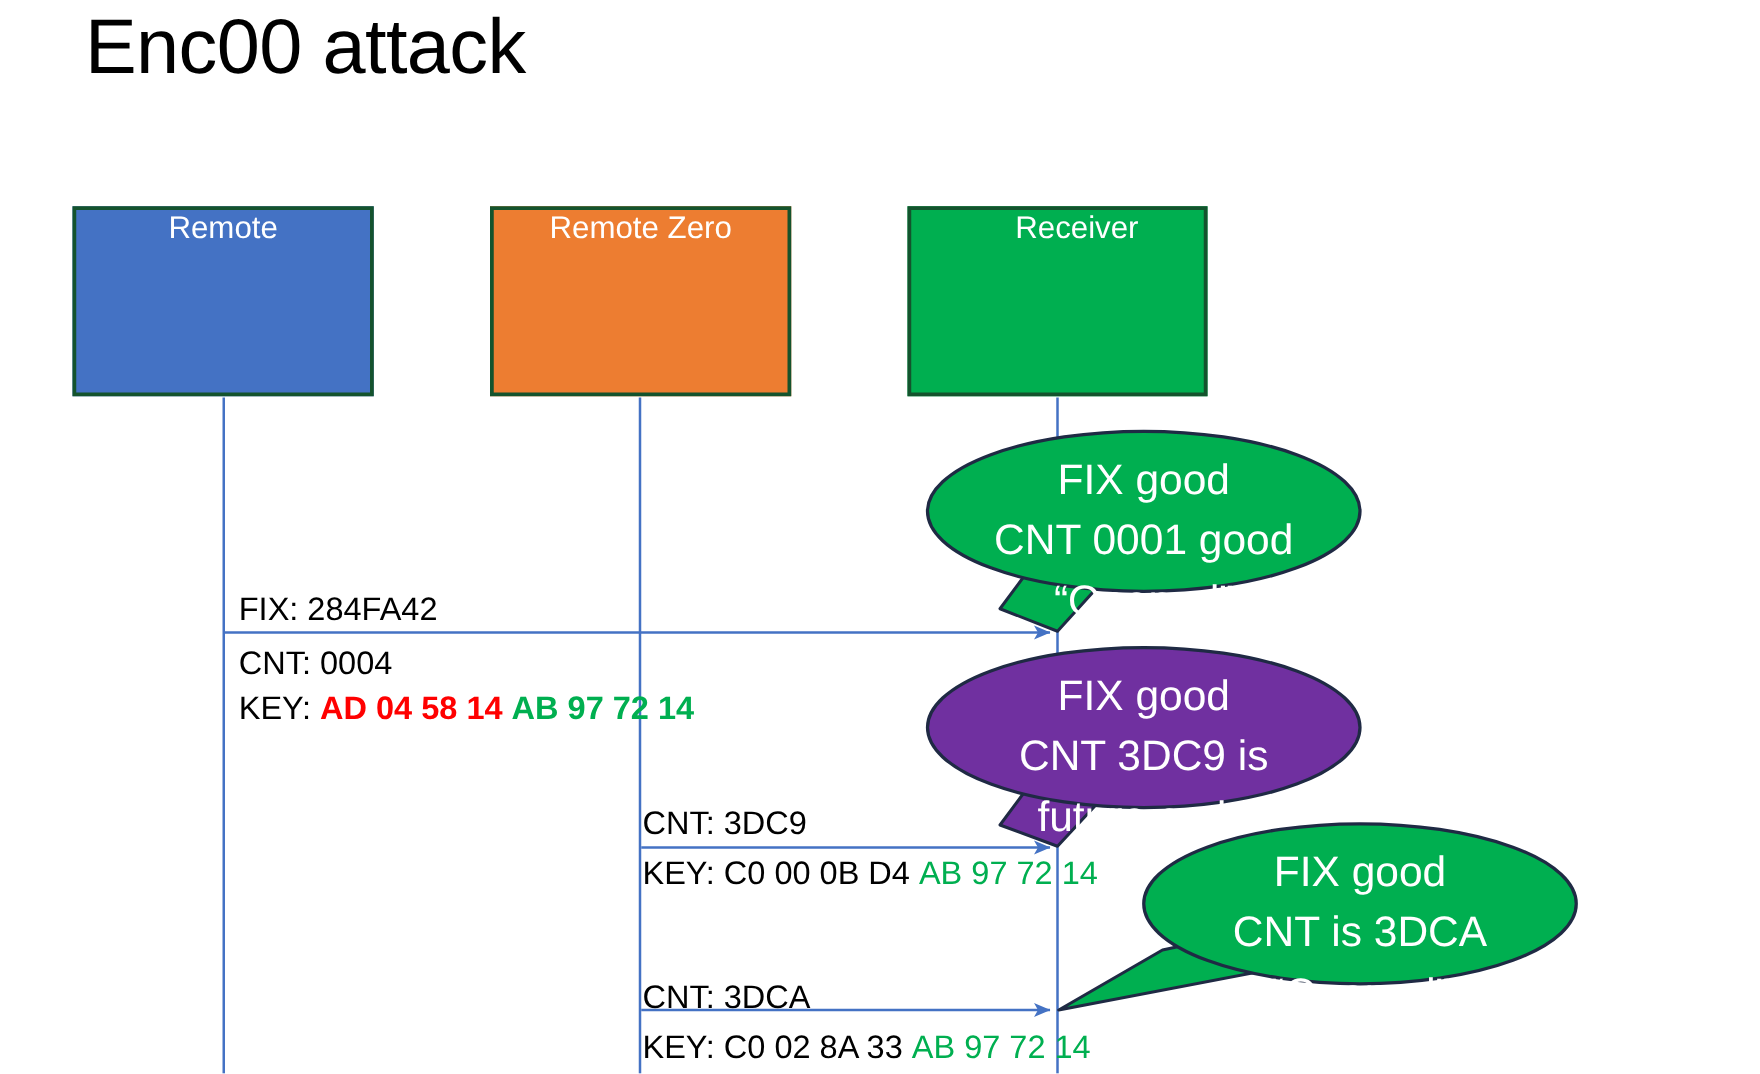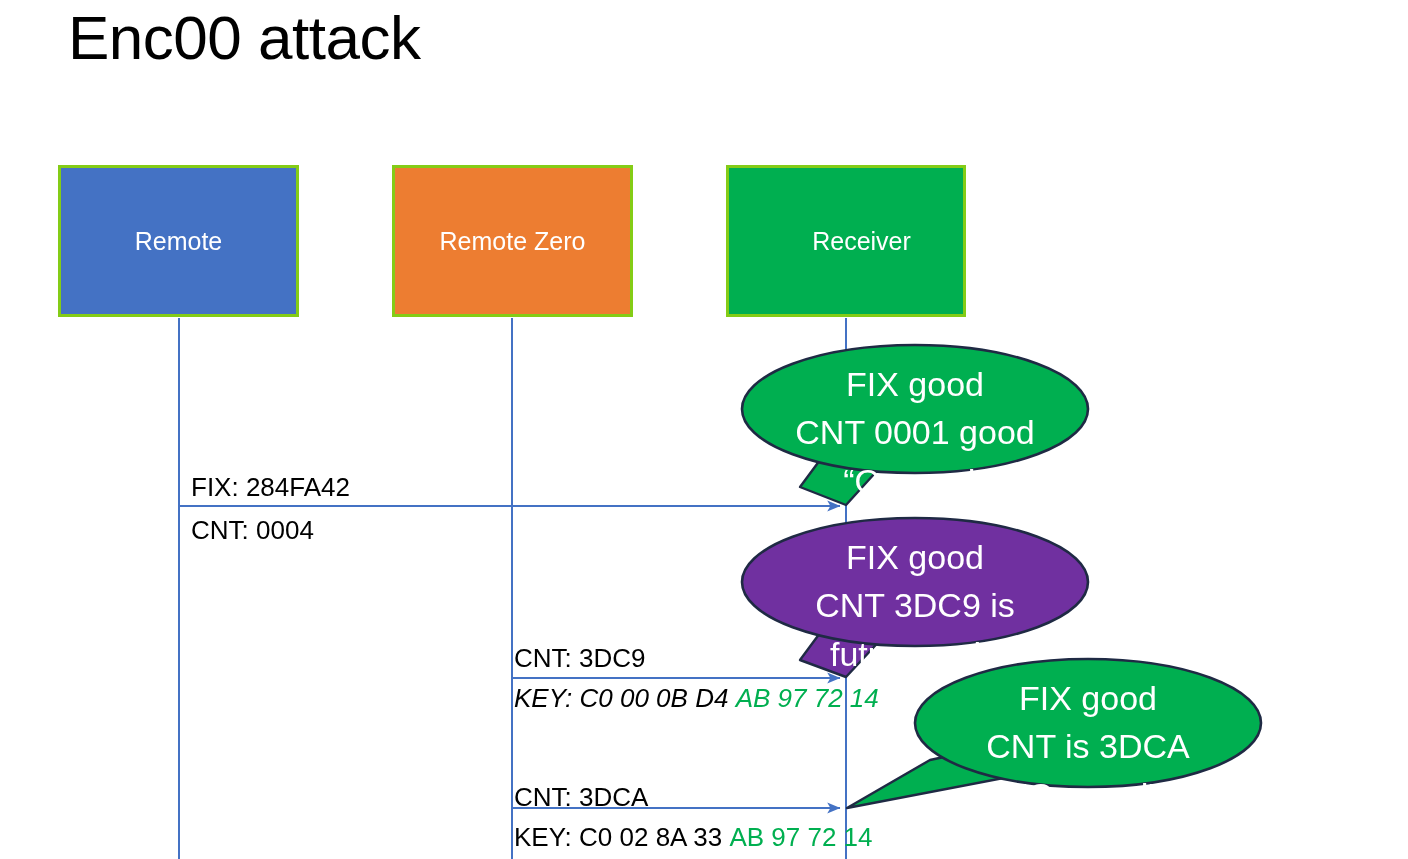--- a/index.html
+++ b/index.html
@@ -28,23 +28,22 @@
     color: #000000;
     font-weight: 400;
     letter-spacing: -0.5px;
     white-space: nowrap;
   }
 
   
   .actor-box {
     position: absolute;
     box-sizing: border-box;
-    border: 3px solid #84cc16;
+    border: 3px solid #14532d;
     display: flex;
-    align-items: center;
     justify-content: center;
   }
   .actor-label {
     color: #ffffff;
     font-size: 25px;
     font-weight: 400;
     text-align: center;
     white-space: nowrap;
   }
   #actor-remote   { left: 58px;  top: 165px; width: 241px; height: 152px; background: #4472C4; }
@@ -134,24 +133,27 @@
     <g>
       <path d="M 1000,745 L 930,760 L 847,808 L 1035,772 Z" fill="#00AF50" stroke="#1F2A44" stroke-width="2.4" stroke-linejoin="round"></path>
       <ellipse cx="1088" cy="723" rx="173" ry="64" fill="#00AF50" stroke="#1F2A44" stroke-width="2.6"></ellipse>
     </g>
   </svg>
 
   <div class="msg-label" style="left:191px; top:473px;">FIX: 284FA42</div>
 
   <div class="msg-label" style="left:191px; top:516px;">CNT: 0004</div>
 
+  <div class="msg-label" style="left:191px; top:552px;">
+    <span class="key-plain">KEY: </span><span class="key-red">AD 04 58 14</span><span class="key-plain">&nbsp;</span><span class="key-green">AB 97 72 14</span>
+  </div>
 
   <div class="msg-label" style="left:514px; top:644px;">CNT: 3DC9</div>
 
-  <div class="msg-label" style="left:514px; top:684px;font-style:italic;">
+  <div class="msg-label" style="left:514px; top:684px;">
     <span class="key-plain">KEY: </span><span class="key-plain">C0 00 0B D4</span><span class="key-plain">&nbsp;</span><span class="key-green-regular">AB 97 72 14</span>
   </div>
 
   <div class="msg-label" style="left:514px; top:783px;">CNT: 3DCA</div>
 
   <div class="msg-label" style="left:514px; top:823px;">
     <span class="key-plain">KEY: </span><span class="key-plain">C0 02 8A 33</span><span class="key-plain">&nbsp;</span><span class="key-green-regular">AB 97 72 14</span>
   </div>
 
   <div class="bubble-text" style="left:742px; top:360px; width:346px;">

